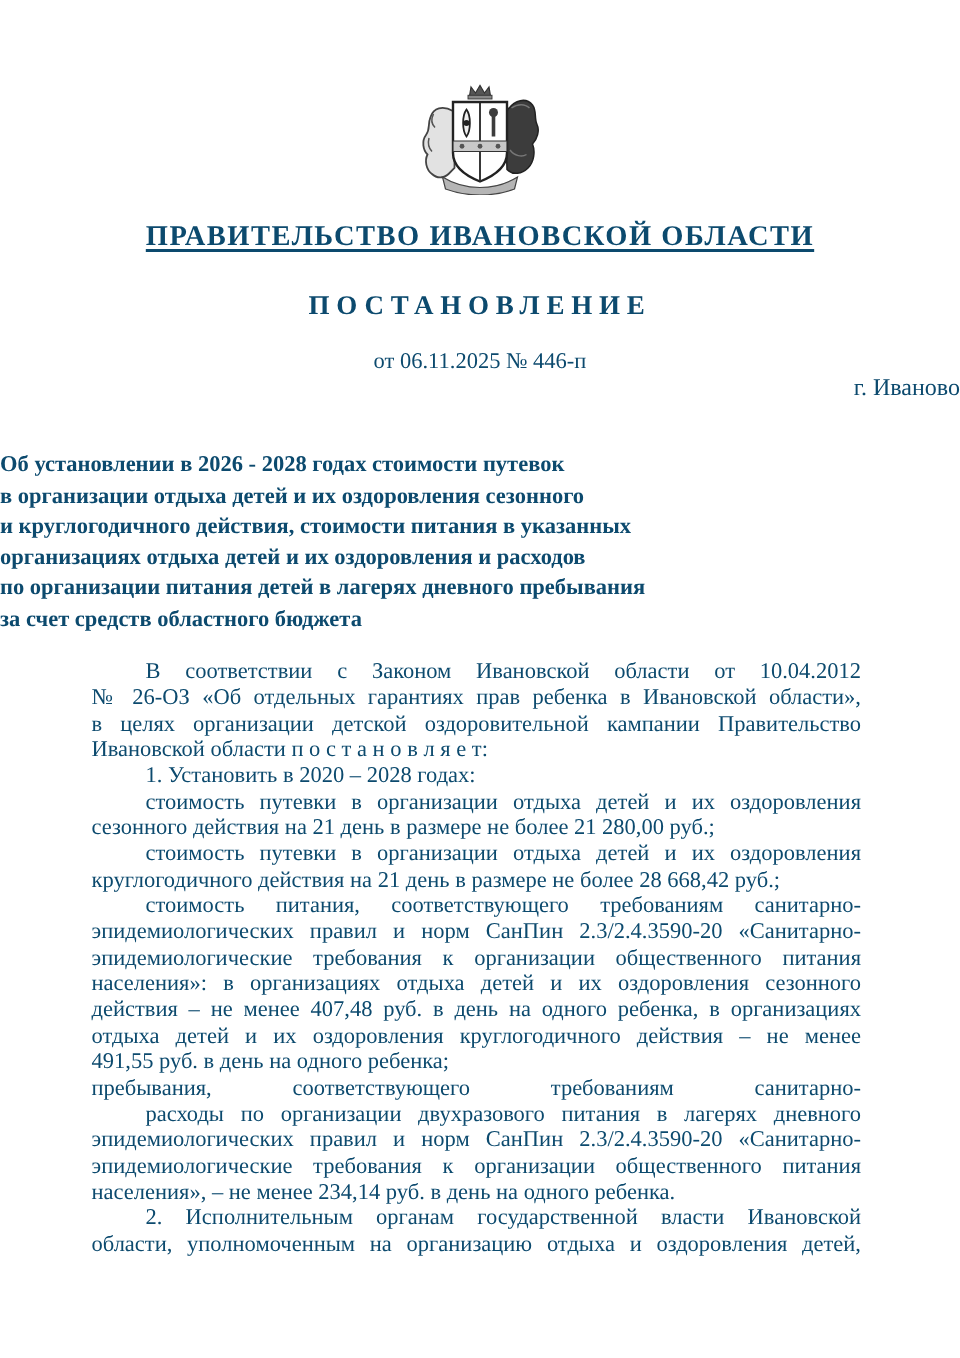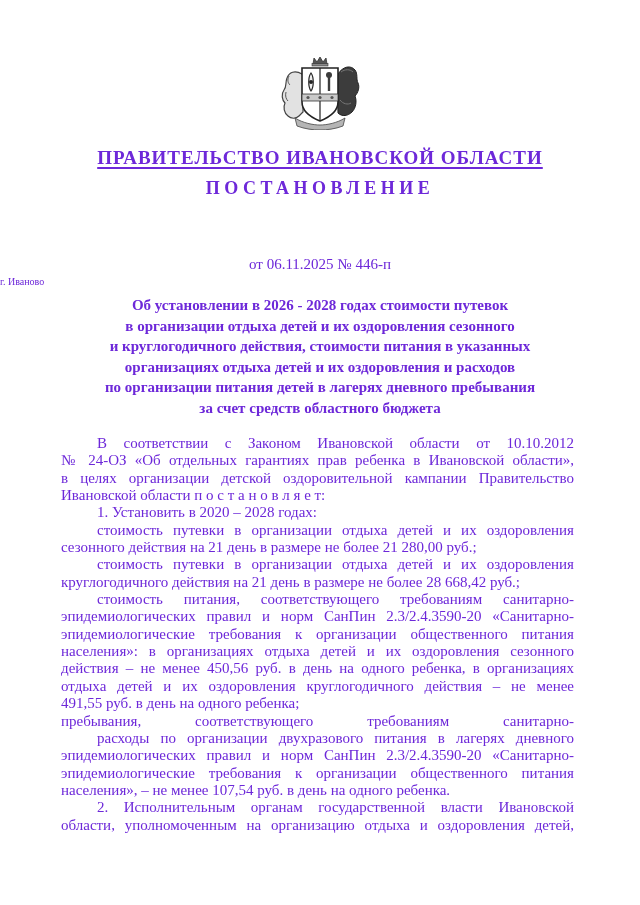--- a/index.html
+++ b/index.html
@@ -2,21 +2,21 @@
 <html><head>
 <meta charset="utf-8">
 <style>
   * { margin: 0; padding: 0; box-sizing: border-box; }
   html, body { background: #ffffff; }
   .page {
     position: relative;
     width: 640px;
     height: 905px;
     background: #ffffff;
-    color: #6d28d9;
+    color: #0c4a6e;
     font-family: "Liberation Serif", "DejaVu Serif", serif;
     overflow: hidden;
   }
   .emblem-wrap {
     padding-top: 56px;
     text-align: center;
     line-height: 0;
   }
   .org-name {
     margin-top: 16px;
@@ -25,41 +25,40 @@
     font-weight: bold;
     letter-spacing: 1px;
     line-height: 23px;
   }
   .org-name span {
     text-decoration: underline;
     text-underline-offset: 3px;
     text-decoration-thickness: 1.5px;
   }
   .doc-type {
-    margin-top: 8px;
+    margin-top: 23px;
     text-align: center;
     font-size: 18px;
     font-weight: bold;
     letter-spacing: 4.5px;
     line-height: 22px;
   }
   .date-line {
-    margin-top: 56px;
+    margin-top: 18px;
     text-align: center;
     font-size: 15px;
     line-height: 18px;
   }
   .city-line {
-    text-align: left;
-    font-size: 10px;
+    text-align: right;
+    font-size: 16px;
     line-height: 18px;
   }
   .subject {
-    margin-top: 4px;
-    text-align: center;
+    margin-top: 32px;
     font-size: 15px;
     font-weight: bold;
     line-height: 20.5px;
     white-space: pre-line;
   }
   .bodytext {
     margin: 17px 66px 0 61px; 
     font-size: 15px;
     line-height: 17.35px;
   }
@@ -117,38 +116,38 @@
   <div class="city-line">г. Иваново</div>
 
   <div class="subject">Об установлении в 2026 - 2028 годах стоимости путевок
 в организации отдыха  детей и их оздоровления сезонного
 и круглогодичного действия, стоимости питания в указанных
 организациях отдыха детей и их оздоровления и расходов
 по организации питания детей в лагерях дневного пребывания
 за счет средств областного бюджета</div>
 
   <div class="bodytext">
-    <div class="ln ind">В соответствии с Законом Ивановской области от 10.10.2012</div>
-    <div class="ln">№ 24-ОЗ «Об отдельных гарантиях прав ребенка в Ивановской области»,</div>
+    <div class="ln ind">В соответствии с Законом Ивановской области от 10.04.2012</div>
+    <div class="ln">№ 26-ОЗ «Об отдельных гарантиях прав ребенка в Ивановской области»,</div>
     <div class="ln">в целях организации детской оздоровительной кампании Правительство</div>
     <div class="ln end"><span>Ивановской области </span><span class="b">п о с т а н о в л я е т</span><span>:</span></div>
     <div class="ln ind end">1. Установить в 2020 – 2028 годах:</div>
     <div class="ln ind">стоимость путевки в организации отдыха детей и их оздоровления</div>
     <div class="ln end">сезонного действия на 21 день в размере не более 21 280,00 руб.;</div>
     <div class="ln ind">стоимость путевки в организации отдыха детей и их оздоровления</div>
     <div class="ln end">круглогодичного действия на 21 день в размере не более 28 668,42 руб.;</div>
     <div class="ln ind">стоимость питания, соответствующего требованиям санитарно-</div>
     <div class="ln">эпидемиологических правил и норм СанПин 2.3/2.4.3590-20 «Санитарно-</div>
     <div class="ln">эпидемиологические требования к организации общественного питания</div>
     <div class="ln">населения»: в организациях отдыха детей и их оздоровления сезонного</div>
-    <div class="ln">действия – не менее 450,56 руб. в день на одного ребенка, в организациях</div>
+    <div class="ln">действия – не менее 407,48 руб. в день на одного ребенка, в организациях</div>
     <div class="ln">отдыха детей и их оздоровления круглогодичного действия – не менее</div>
     <div class="ln end">491,55 руб. в день на одного ребенка;</div>
     <div class="ln">пребывания, соответствующего требованиям санитарно-</div>
     <div class="ln ind">расходы по организации двухразового питания в лагерях дневного</div>
     <div class="ln">эпидемиологических правил и норм СанПин 2.3/2.4.3590-20 «Санитарно-</div>
     <div class="ln">эпидемиологические требования к организации общественного питания</div>
-    <div class="ln end">населения», – не менее 107,54 руб. в день на одного ребенка.</div>
+    <div class="ln end">населения», – не менее 234,14 руб. в день на одного ребенка.</div>
     <div class="ln ind">2. Исполнительным органам государственной власти Ивановской</div>
     <div class="ln">области, уполномоченным на организацию отдыха и оздоровления детей,</div>
   </div>
 
 </div>
 
 </body></html>

